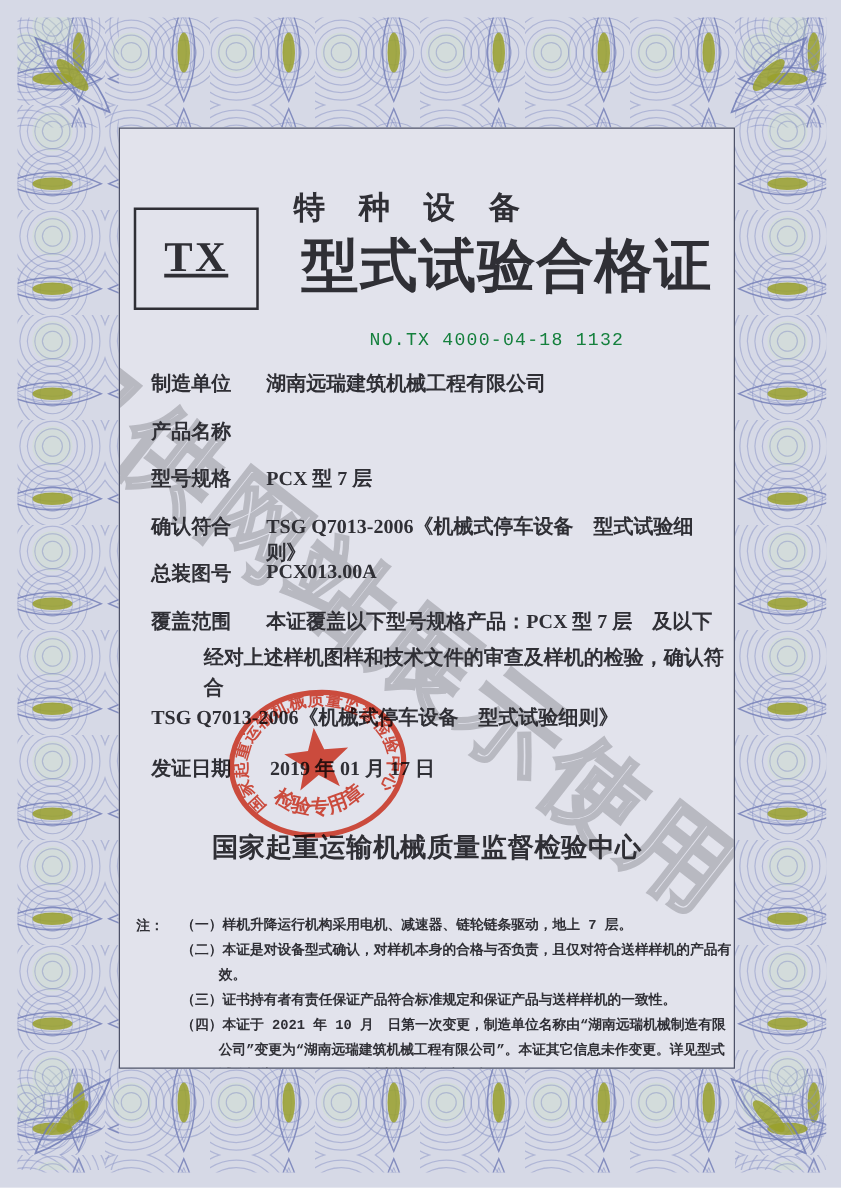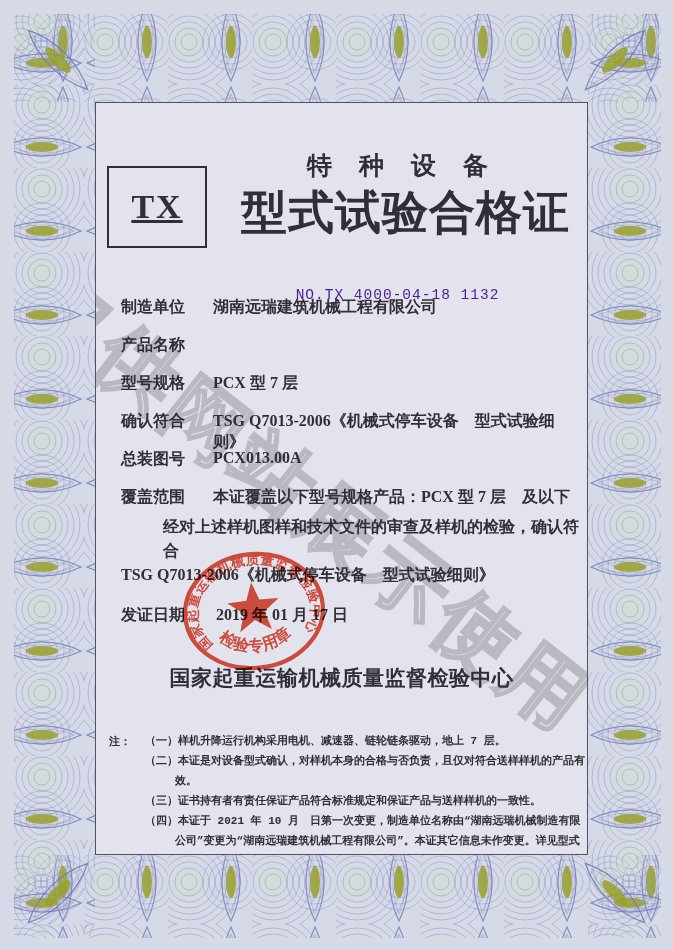--- a/index.html
+++ b/index.html
@@ -32,34 +32,33 @@
   }
   
   .tx-box{
     position:absolute;left:11px;top:63px;width:100px;height:82px;
     border:2px solid #2f2f35;box-sizing:border-box;
     display:flex;align-items:center;justify-content:center;
     font-size:34px;font-weight:bold;letter-spacing:2px;text-decoration:underline;
   }
   .subtitle{
     position:absolute;left:112px;right:0;top:46px;
-    text-align:center;font-size:25px;font-weight:600;
+    text-align:left;font-size:25px;font-weight:600;
     letter-spacing:27px;text-indent:27px;
   }
   .main-title{
     position:absolute;left:128px;right:0;top:84px;
     text-align:center;font-size:46px;font-weight:600;
     letter-spacing:1px;line-height:1.15;
   }
   .cert-no{
     position:absolute;left:112px;right:0;top:162px;
     text-align:center;font-size:14.5px;letter-spacing:1px;
     font-family:"Liberation Mono","DejaVu Sans Mono",monospace;
-    color:#4c1d95;
-    margin-top:22px;
+    color:#15803d;
   }
   
   .fields{position:absolute;left:25px;right:6px;top:194px;}
   .field-row{display:flex;height:38px;align-items:flex-start;font-size:16px;font-weight:600;}
   .field-label{width:72px;flex:none;margin-right:20px;}
   .field-value{flex:1;white-space:pre-wrap;}
   
   .conclusion{position:absolute;left:25px;right:6px;top:412px;font-size:16px;font-weight:600;line-height:24px;}
   .conclusion .l1{padding-left:42px;}
   .conclusion .l2{white-space:pre-wrap;}

